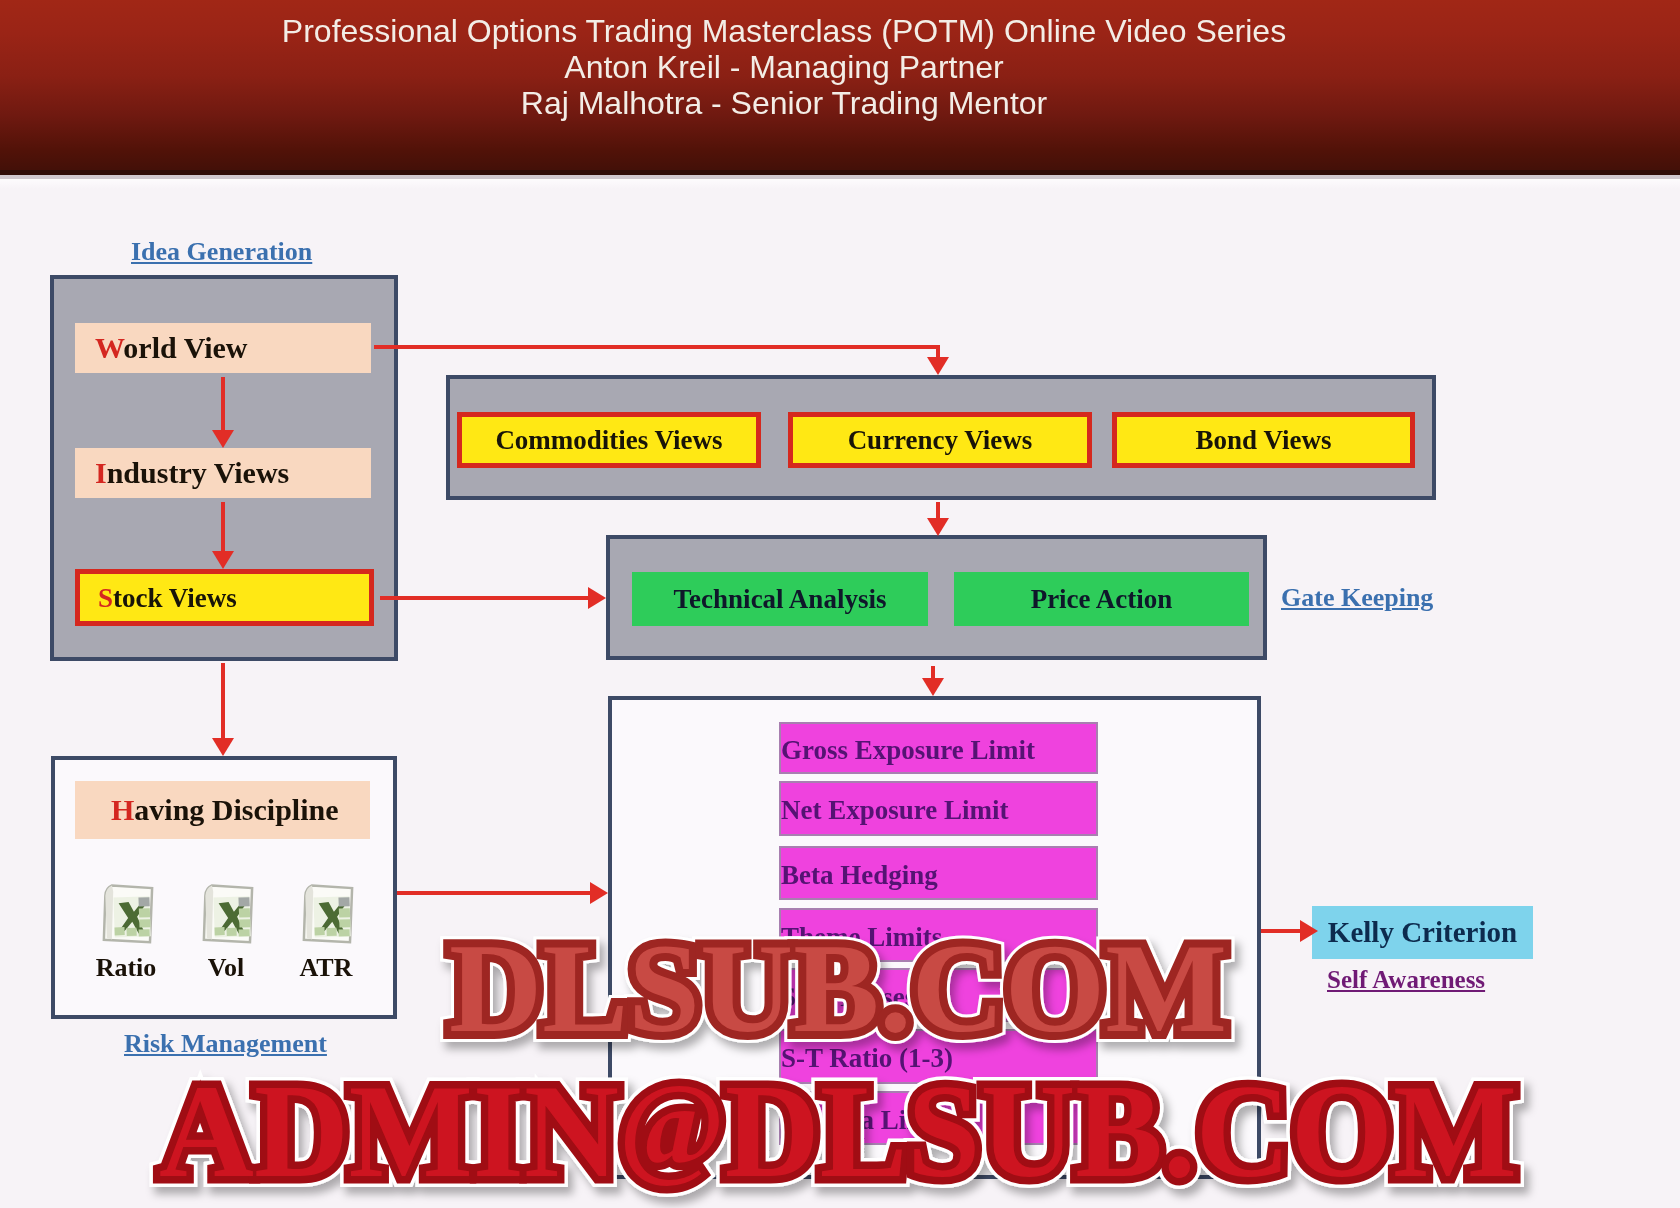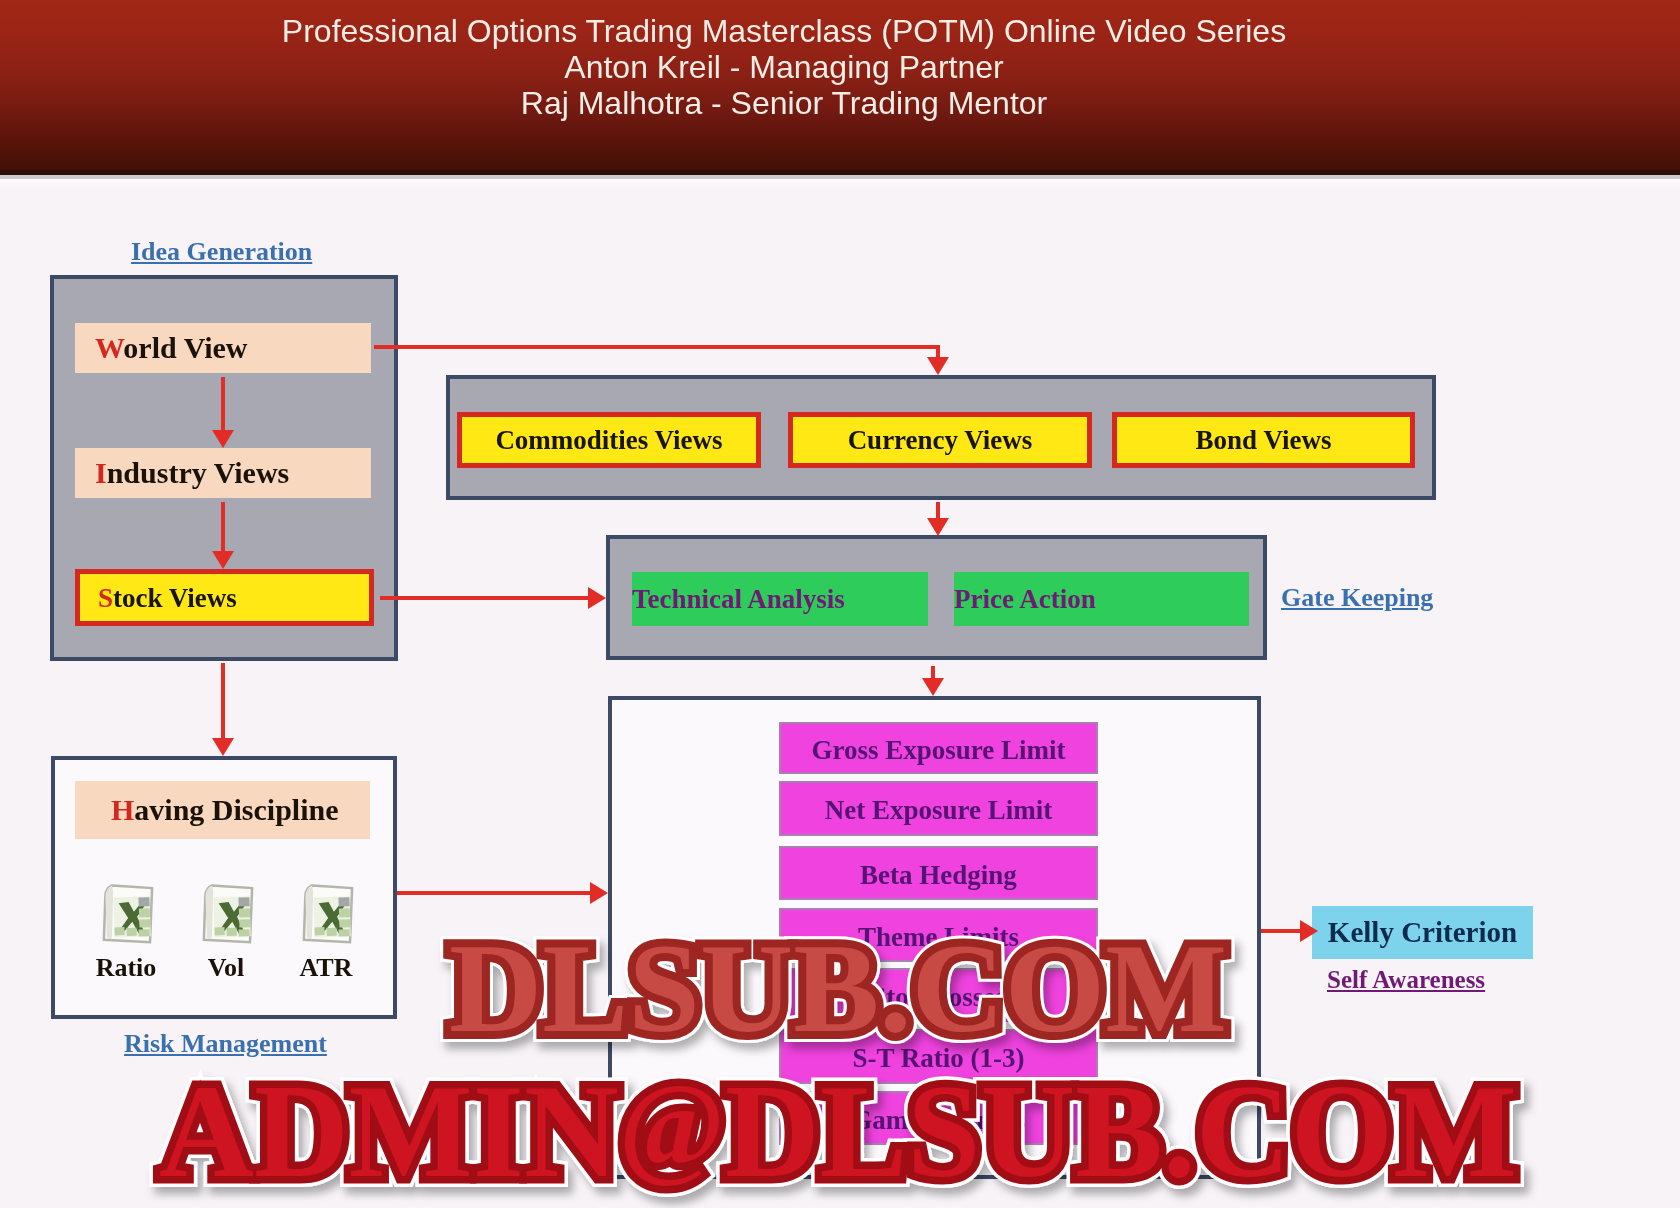--- a/index.html
+++ b/index.html
@@ -11,22 +11,22 @@
   .bline{left:0;top:170px;width:1680px;height:5px;background:#2f0c08;}
   .bshad{left:0;top:175px;width:1680px;height:4px;background:#cfc7cf;}
   .bshad2{left:0;top:179px;width:1680px;height:10px;background:linear-gradient(180deg,#fdfbfd,#f7f3f7);}
   .btxt{left:0;top:0;width:1568px;text-align:center;color:#f3ede6;
     font-family:"Liberation Sans",sans-serif;font-size:32px;line-height:36px;padding-top:13px;}
   .gbox{background:#a8a8b2;border:4px solid #3d4a66;box-sizing:border-box;}
   .wbox{background:#fbf9fc;border:4px solid #3d4a66;box-sizing:border-box;}
   .peach{background:#f9d8c0;color:#1a1208;font-weight:bold;font-size:30px;}
   .yellow{background:#ffe814;border:5px solid #d5281e;box-sizing:border-box;
     color:#181408;font-weight:bold;font-size:27px;text-align:center;}
-  .green{background:#2ecc5a;color:#701a75;font-weight:bold;font-size:27px;}
-  .pink{background:#ef42de;color:#551373;border:2px solid #a87fb0;box-sizing:border-box;font-weight:bold;font-size:27px;text-align:center;left:779px;width:319px;}
+  .green{background:#2ecc5a;color:#0f172a;font-weight:bold;font-size:27px;text-align:center;}
+  .pink{background:#ef42de;color:#551373;border:2px solid #a87fb0;box-sizing:border-box;font-weight:bold;font-size:27px;text-align:left;left:779px;width:319px;}
   .link{font-weight:bold;color:#3b70af;text-decoration:underline;font-size:26px;}
   .rl{color:#d42720;}
   .iclbl{font-weight:bold;font-size:26px;color:#1a1208;text-align:center;}
 </style>
 </head>
 <body>
 <div id="wrap" style="position:absolute;left:0;top:0;width:1680px;height:1208px;filter:blur(0.5px);">
 <div class="abs banner"></div>
 <div class="abs bline"></div>
 <div class="abs bshad"></div>

